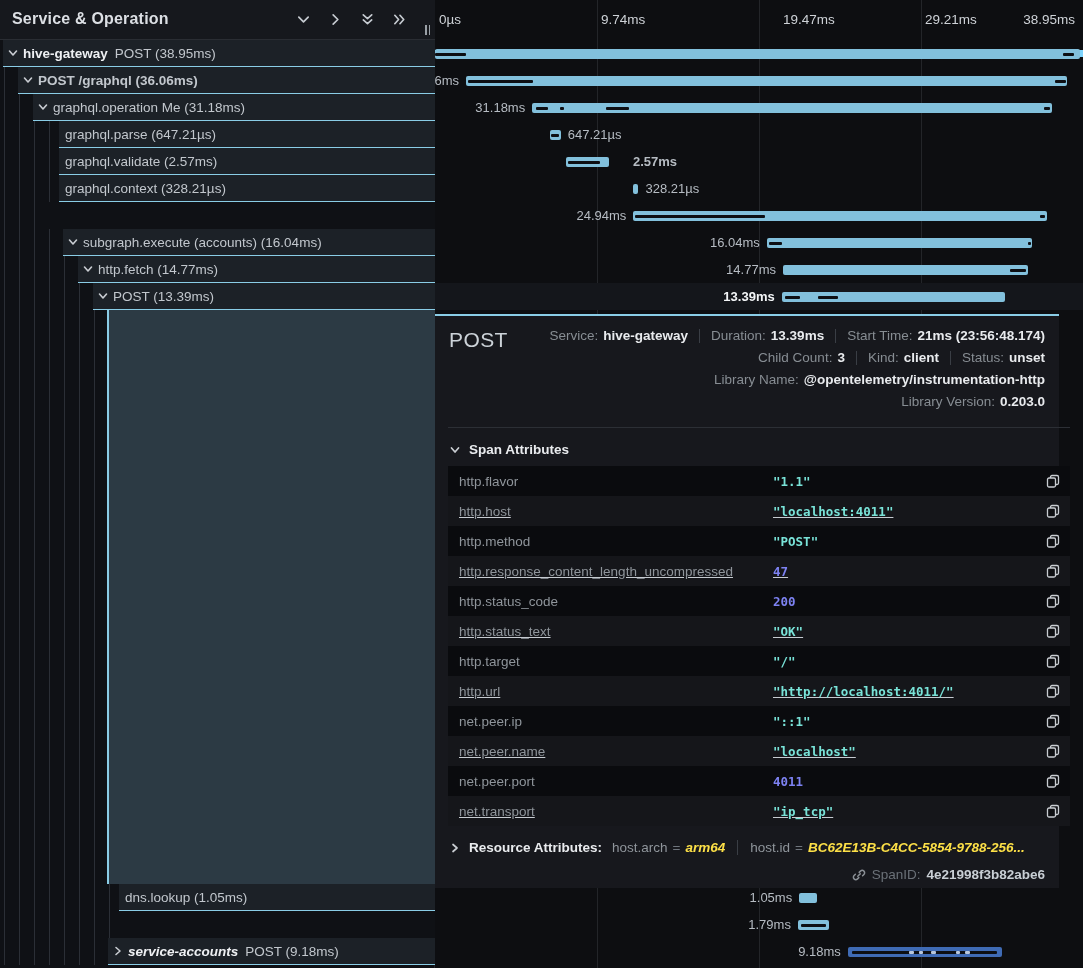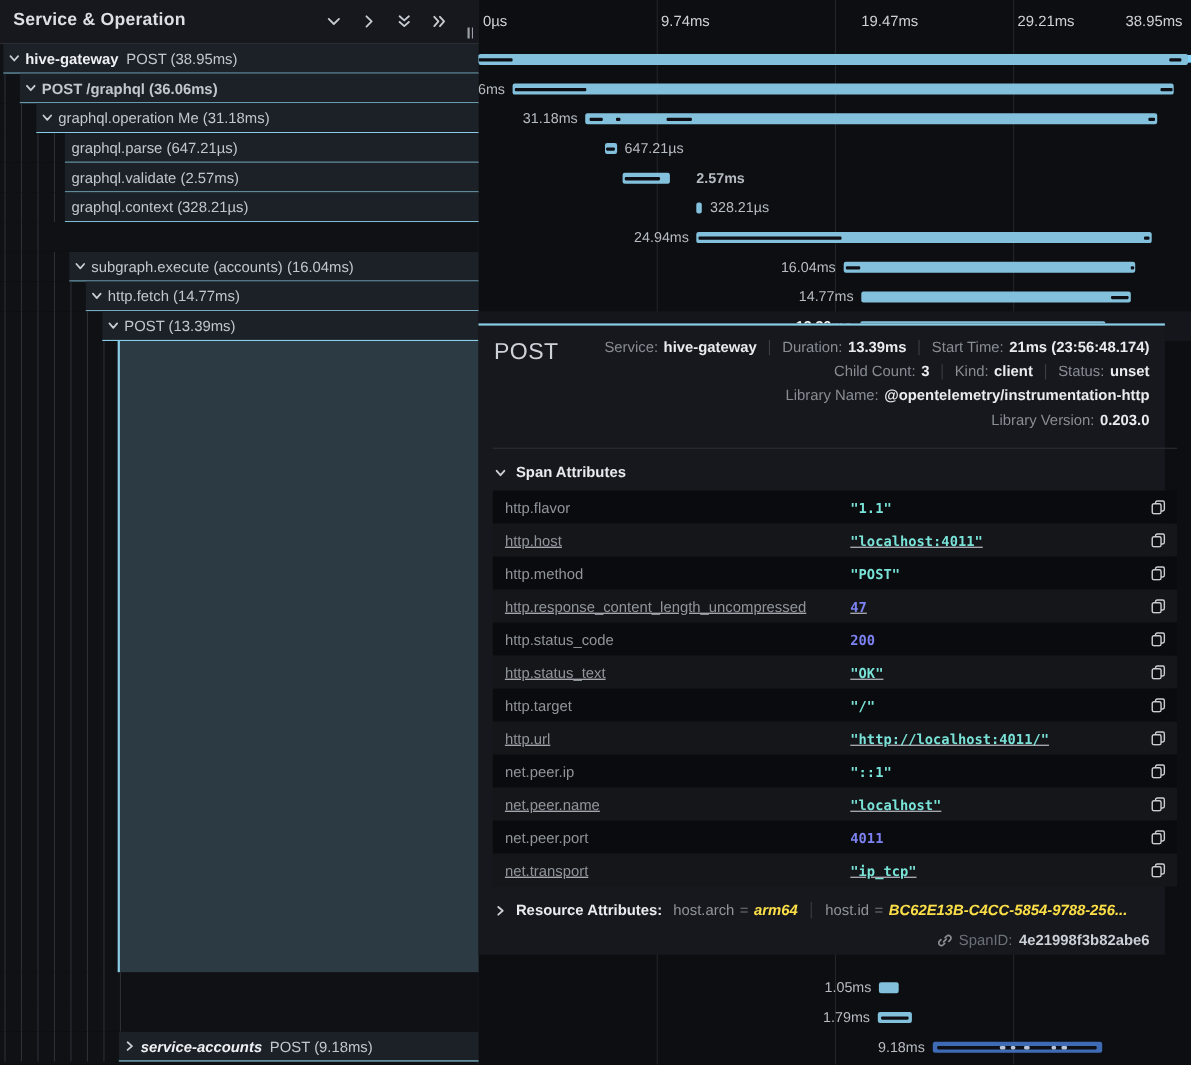--- a/index.html
+++ b/index.html
@@ -41,21 +41,21 @@
   .tl-row { position:relative; height:27px; width:648px; }
   .tl-row.selected { background:#14161b; }
   .bar { position:absolute; top:9px; height:10px; border-radius:2px; background:#82c0dc; cursor:pointer; z-index:2; }
   .bar.alt { background:#3f6bb5; }
   .btick { position:absolute; top:4px; height:2.5px; background:#0d0f14; border-radius:1px; }
   .btick.light { background:#b9c6da; }
   .tl-label { position:absolute; top:0; line-height:27px; font-size:13px; color:#b6bcc3; white-space:nowrap; z-index:1; }
   .tl-label.sel { color:#f3f5f7; font-weight:700; }
 
   
-  .detail-panel { position:absolute; left:0; top:294px; width:624px; height:574px; background:#17181d; border-top:2px solid #8acde6; z-index:3; }
+  .detail-panel { position:absolute; left:0; top:314px; width:624px; height:574px; background:#17181d; border-top:2px solid #8acde6; z-index:3; }
   .detail-title { position:absolute; left:14px; top:12px; font-size:21px; font-weight:500; color:#ccd2d8; letter-spacing:.4px; }
   .detail-meta { position:absolute; right:14px; top:11px; display:flex; flex-direction:column; align-items:flex-end; gap:5px; }
   .meta-line { display:flex; align-items:center; height:17px; font-size:13.5px; }
   .meta-label { color:#878d93; margin-right:5px; white-space:nowrap; }
   .meta-value { color:#e9ebee; font-weight:700; white-space:nowrap; }
   .meta-sep { width:1px; height:14px; background:#3a3e45; margin:0 11px; }
   .detail-divider { position:absolute; top:111px; left:13px; width:622px; height:1px; background:#2c2f35; }
   .section-hdr { position:absolute; top:126px; left:15px; display:flex; align-items:center; gap:9px; font-weight:700; font-size:13.5px; color:#e9ebee; cursor:pointer; }
   .sec-chev { width:10px; height:10px; color:#c9cdd2; }
   .attr-table { position:absolute; top:150px; left:13px; width:622px; }
@@ -516,20 +516,23 @@
     <div class="tree-bottom" id="tree-bottom">
         <div class="tree-row leaf">
           <i class="row-guide" style="left: 4px;"></i>
           <i class="row-guide" style="left: 19px;"></i>
           <i class="row-guide" style="left: 34px;"></i>
           <i class="row-guide" style="left: 49px;"></i>
           <i class="row-guide" style="left: 64px;"></i>
           <i class="row-guide" style="left: 79px;"></i>
           <i class="row-guide" style="left: 94px;"></i>
           <i class="row-guide" style="left: 109px;"></i>
+          <div class="row-content" style="left: 119px;">
+            <span class="row-label">dns.lookup (1.05ms)</span>
+          </div>
         </div>
         <div class="tree-row leaf">
           <i class="row-guide" style="left: 4px;"></i>
           <i class="row-guide" style="left: 19px;"></i>
           <i class="row-guide" style="left: 34px;"></i>
           <i class="row-guide" style="left: 49px;"></i>
           <i class="row-guide" style="left: 64px;"></i>
           <i class="row-guide" style="left: 79px;"></i>
           <i class="row-guide" style="left: 94px;"></i>
           <i class="row-guide" style="left: 109px;"></i>

